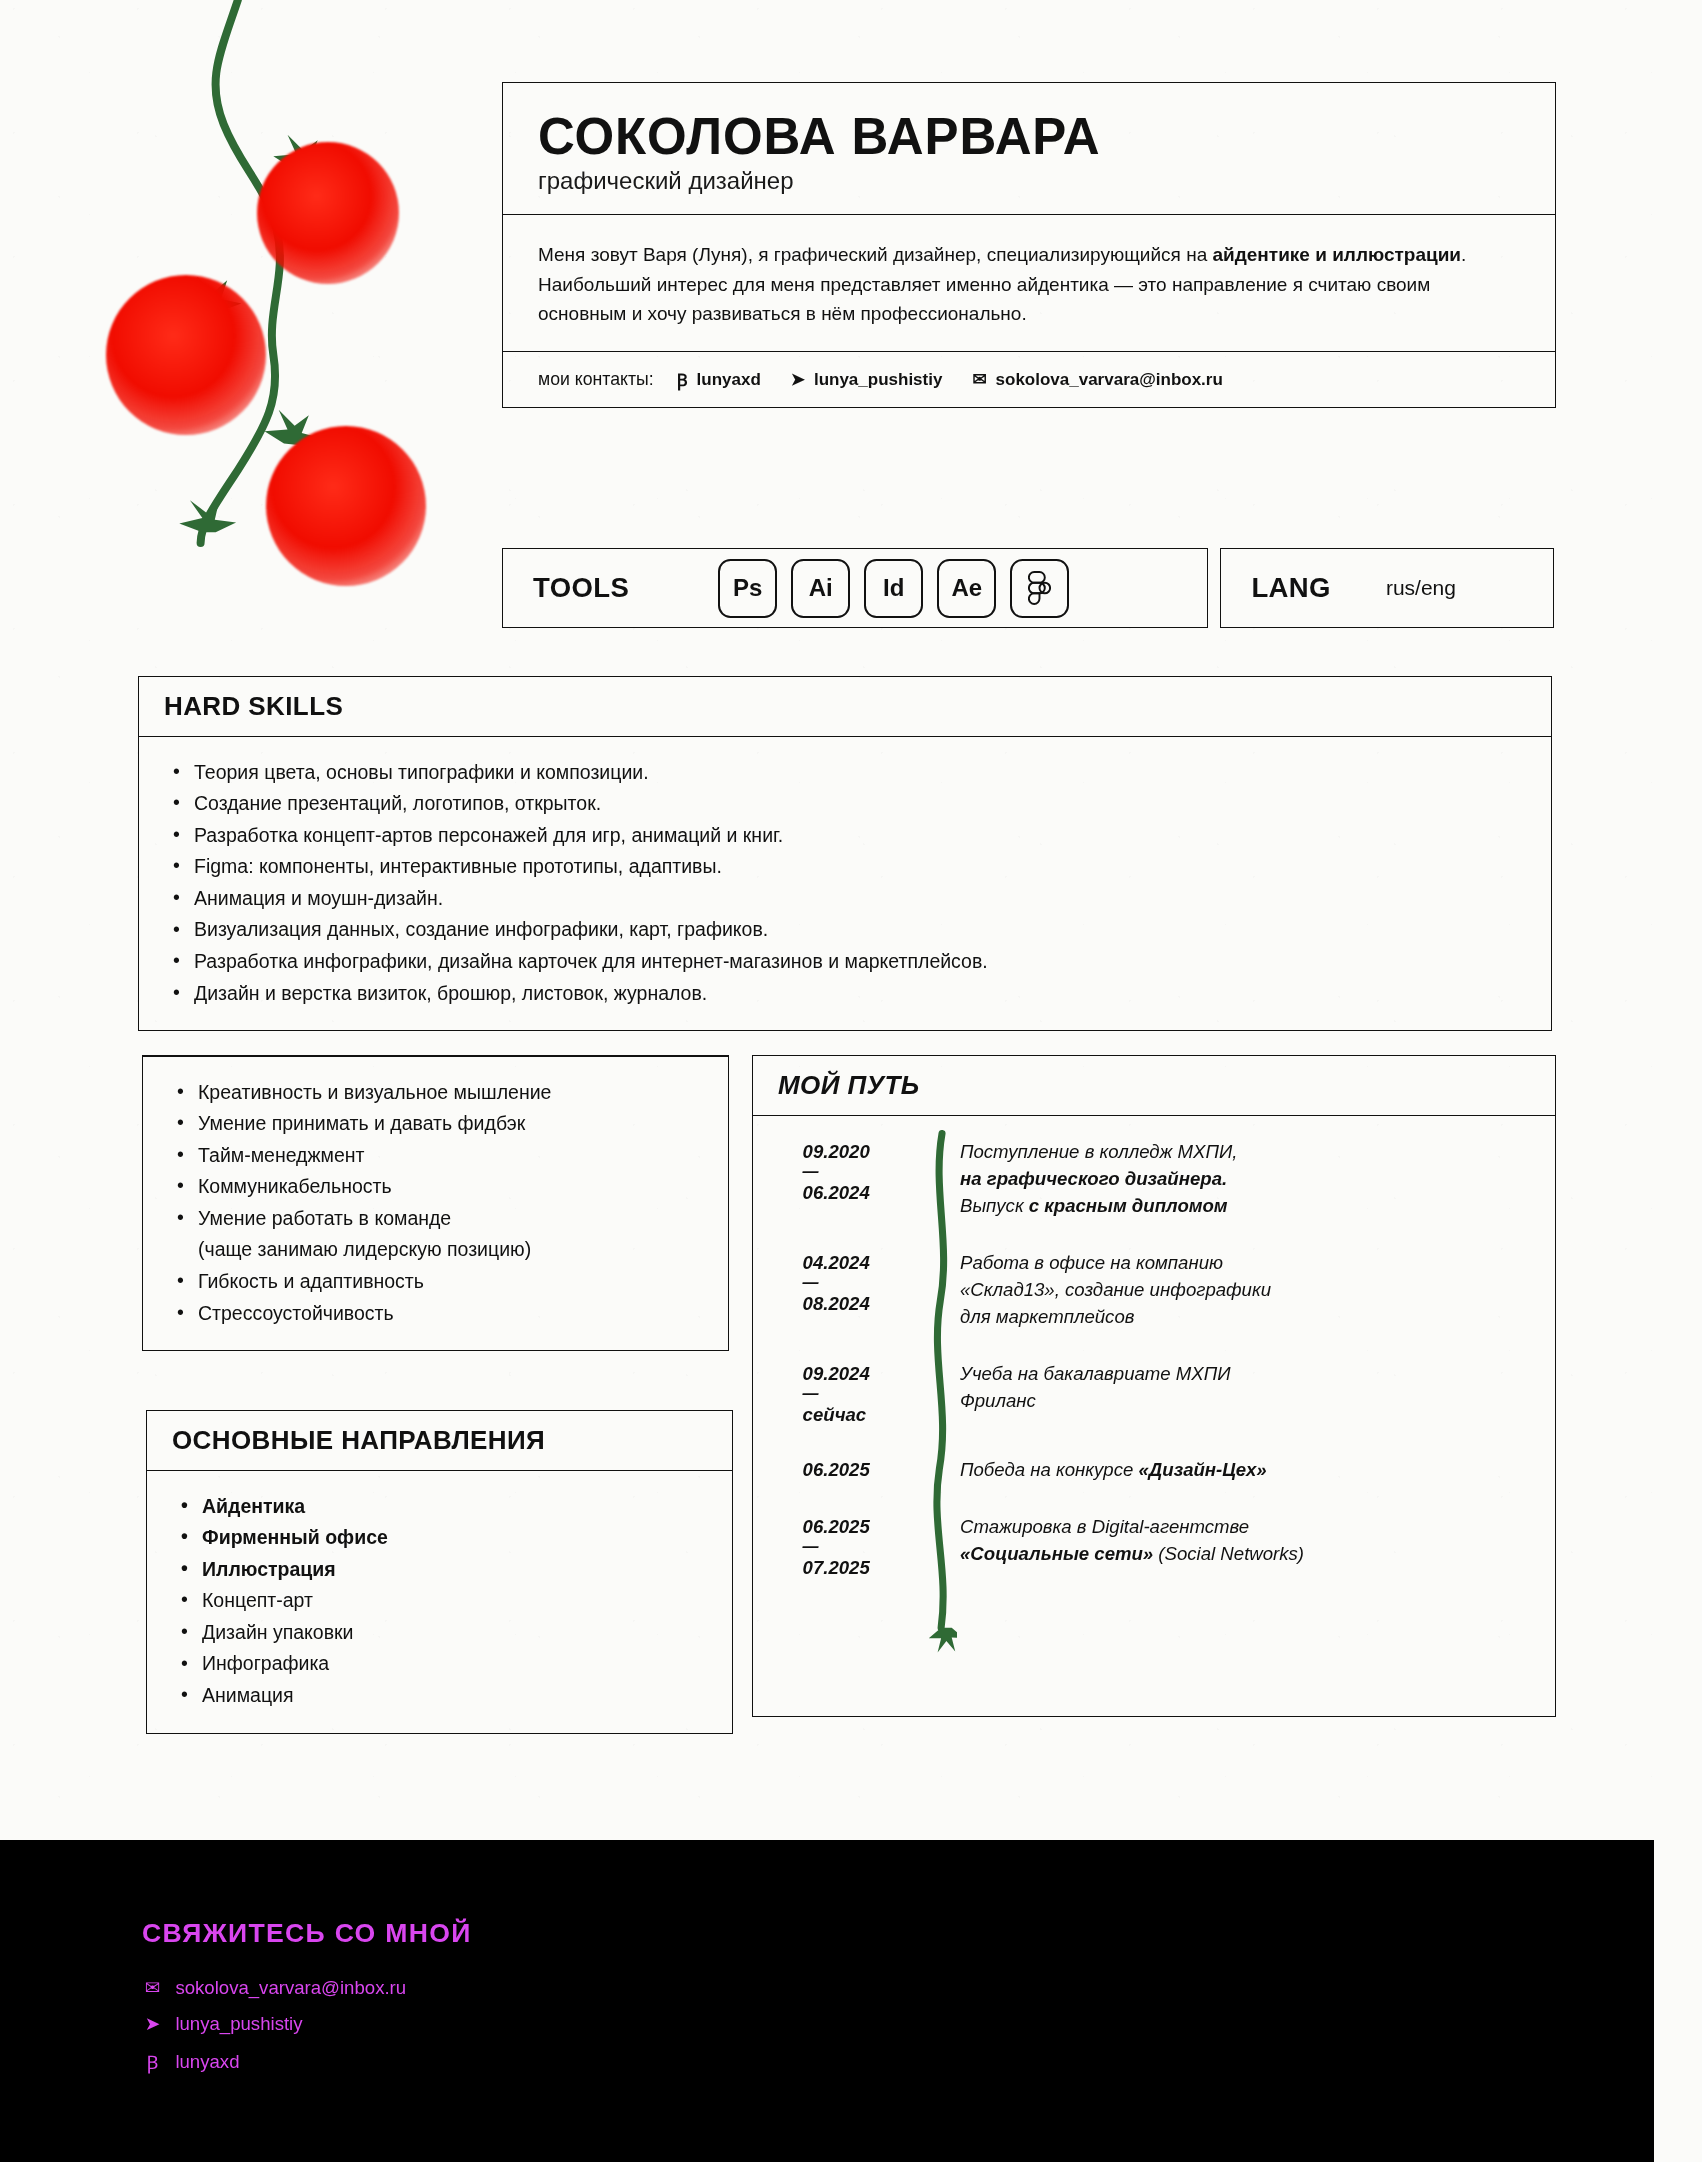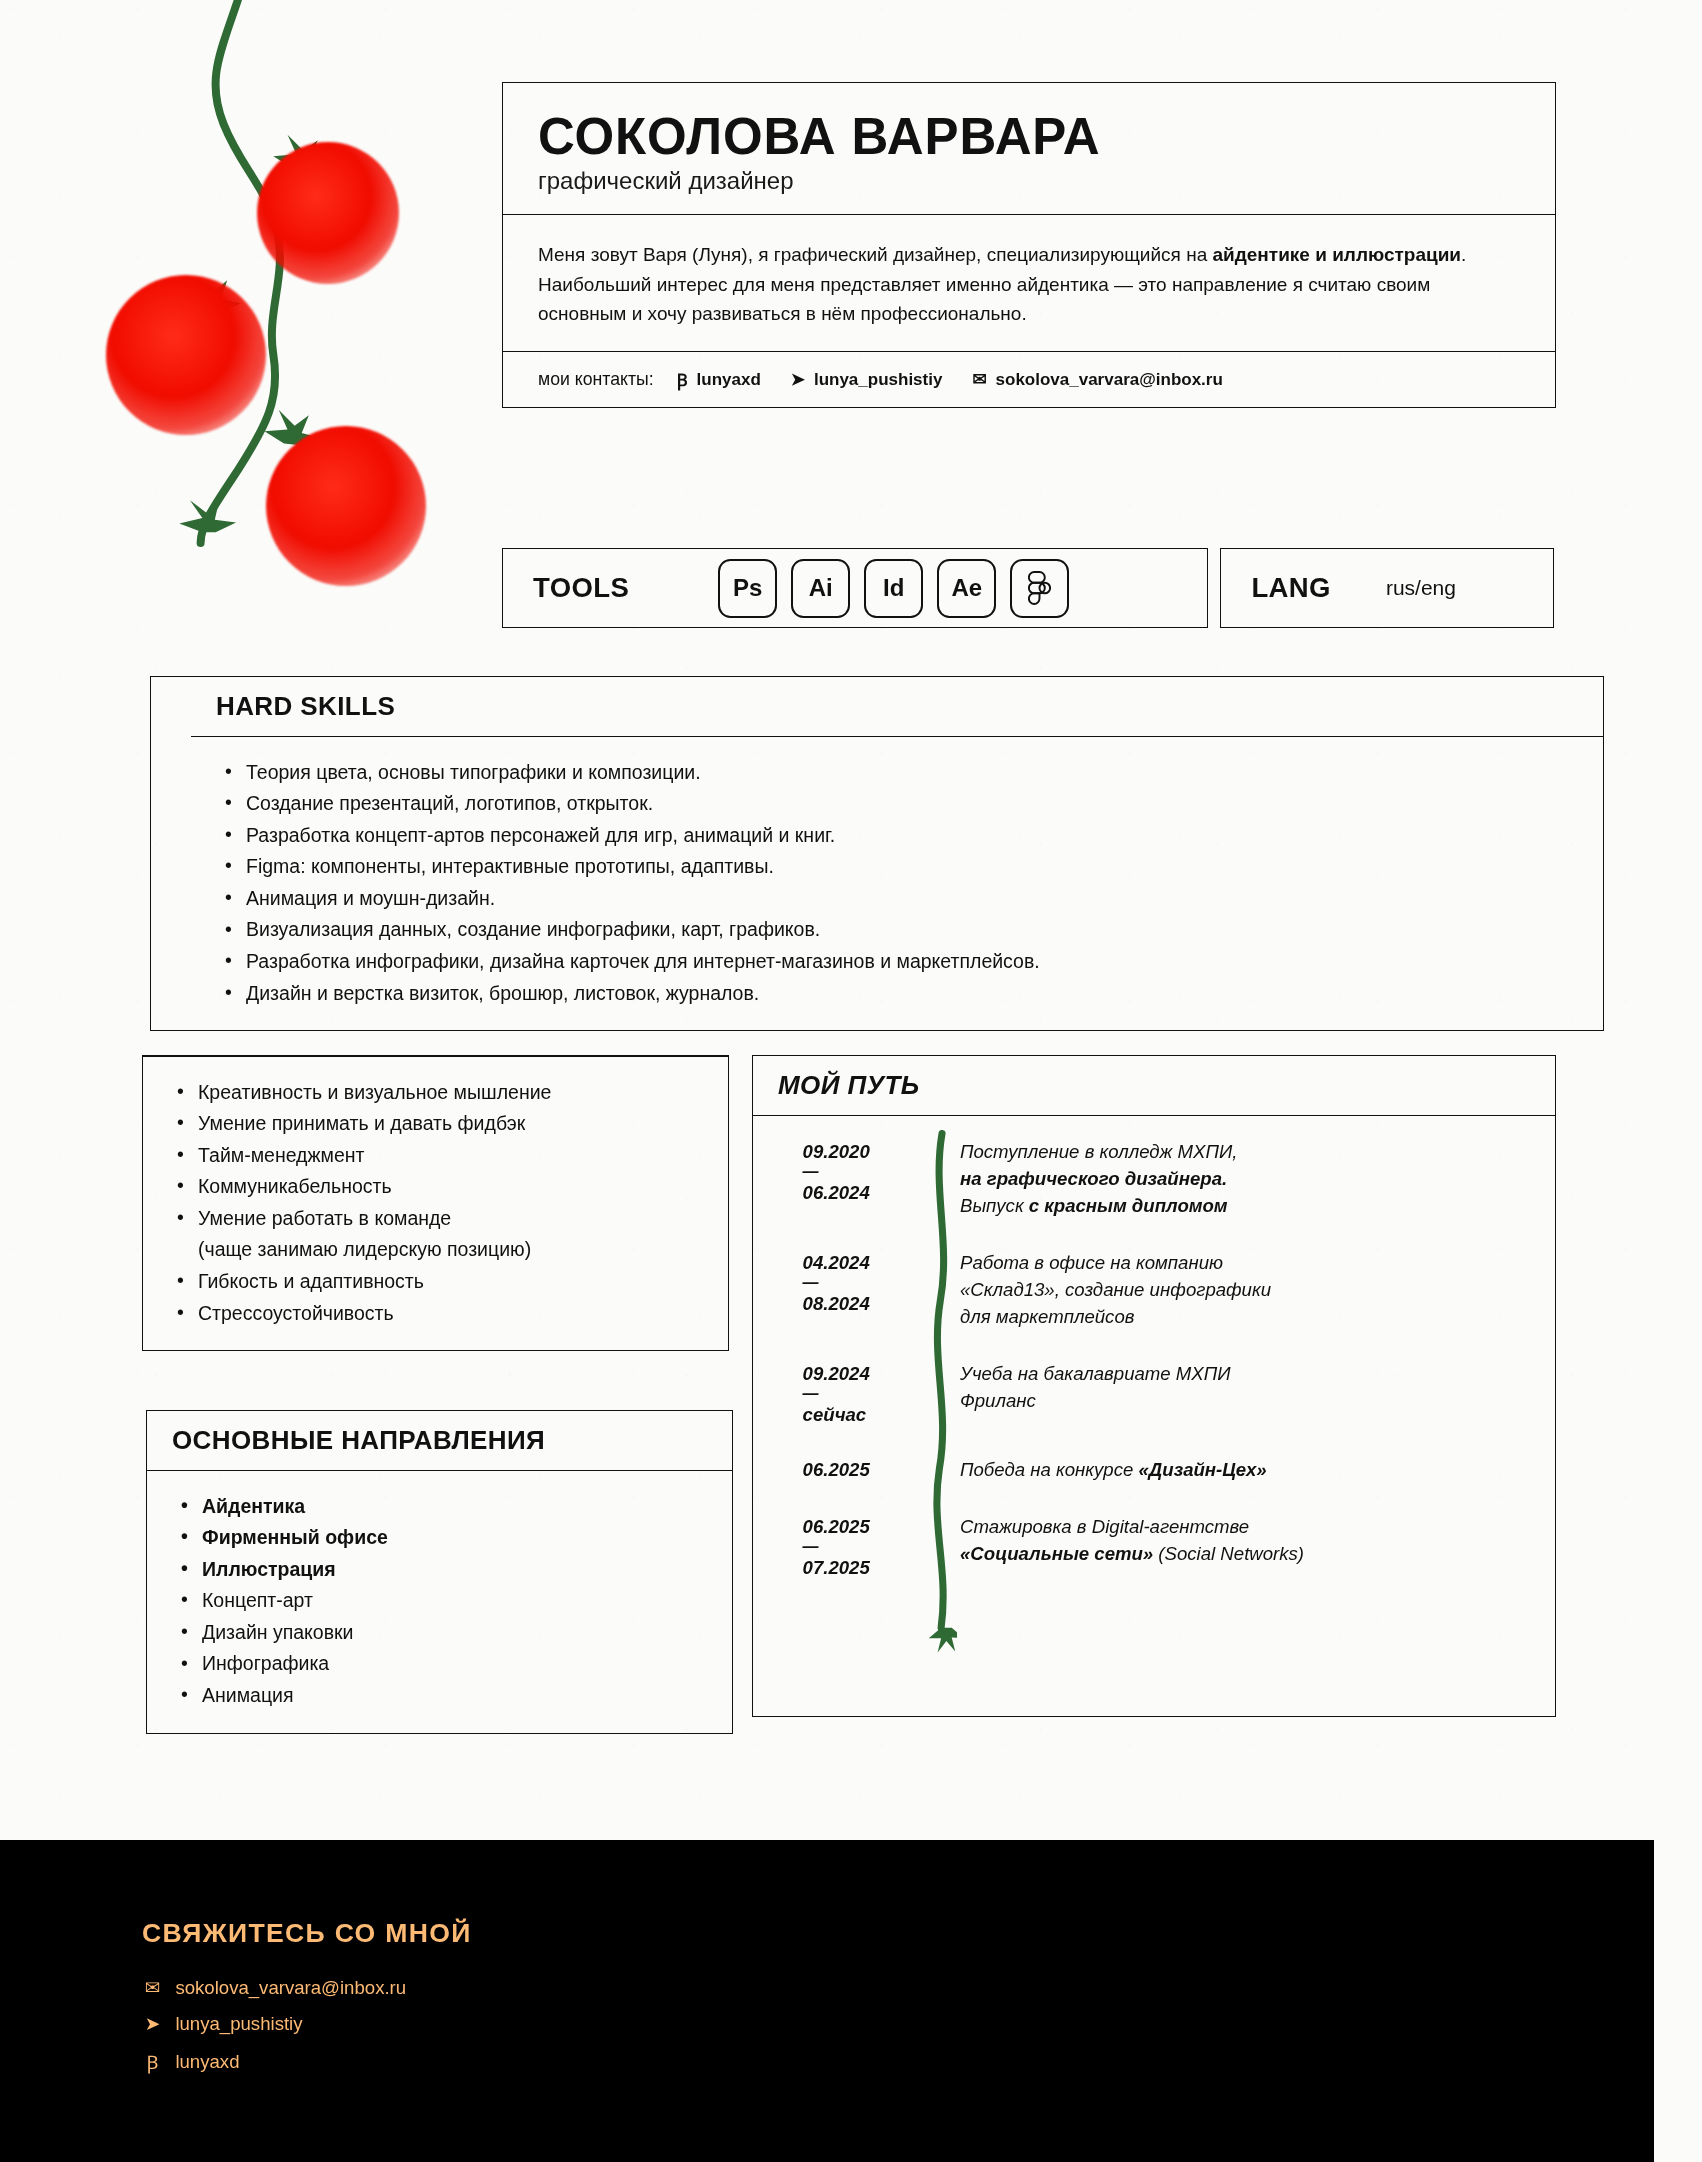--- a/index.html
+++ b/index.html
@@ -53,21 +53,21 @@
   .tools-row{position:absolute;left:502px;top:548px;width:1052px;display:flex;gap:12.4px;}
   .tools-box{flex:0 0 706px;height:80px;display:flex;align-items:center;padding:0 30px;box-sizing:border-box;}
   .tools-title{font-size:27.5px;font-weight:700;letter-spacing:0.4px;}
   .tool-icons{display:flex;gap:14px;margin-left:89px;}
   .tool{width:55px;height:55px;border:2.1px solid #111;border-radius:12.4px;display:flex;align-items:center;justify-content:center;font-size:24px;font-weight:700;}
   .lang-box{flex:1;height:80px;display:flex;align-items:center;padding:0 30px;box-sizing:border-box;}
   .lang-title{font-size:27.5px;font-weight:700;letter-spacing:0.4px;}
   .lang-val{margin-left:55px;font-size:21px;}
 
   
-  .hard-wrap{position:absolute;left:150px;top:676px;width:1412px;padding-left:40px;}
+  .hard-wrap{position:absolute;left:138px;top:676px;width:1412px;}
   .sec-head{padding:14px 25px;font-size:26px;font-weight:700;letter-spacing:0.4px;}
   .sec-body{padding:19.5px 25px 21px 25px;}
   ul.bul{list-style:none;margin:0;padding:0;}
   ul.bul li{position:relative;padding-left:30px;font-size:19.5px;line-height:1.62;}
   ul.bul li:before{content:"•";position:absolute;left:8.9px;top:-0.9px;font-size:19.5px;}
 
   
   .soft-wrap{position:absolute;left:142px;top:1055px;width:585px;}
   .dirs-wrap{position:absolute;left:146px;top:1410px;width:585px;}
   .path-wrap{position:absolute;left:752px;top:1055px;width:802px;font-style:italic;}
@@ -80,21 +80,21 @@
   .tl{position:relative;}
   .tl-row{display:flex;align-items:flex-start;margin-bottom:30px;}
   .tl-dates{width:131px;flex:0 0 131px;padding-left:26.6px;box-sizing:border-box;}
   .tl-date{font-size:18.6px;font-weight:700;line-height:1.35;}
   .tl-dash{font-size:16px;font-weight:700;line-height:.9;margin:0.9px 0 0.9px 0;}
   .tl-text{padding-left:53px;font-size:18.6px;line-height:1.45;}
   .tl-text b{font-weight:700;}
   .vine{position:absolute;left:174px;top:10.6px;height:539px;width:30px;}
 
   
-  .footer{position:absolute;left:0;top:1840px;width:1702px;height:323px;background:#000;color:#fdba74;}
+  .footer{position:absolute;left:0;top:1840px;width:1702px;height:323px;background:#000;color:#d946ef;}
   .footer-inner{padding:78px 0 0 142px;}
   .footer-title{font-size:26.6px;font-weight:700;letter-spacing:1.3px;margin-bottom:28px;text-transform:uppercase;}
   .footer-line{display:flex;align-items:center;gap:12.4px;font-size:18.6px;margin-bottom:14px;}
   .footer-line .ic{width:21px;display:inline-block;text-align:center;}
 </style>
 </head>
 <body>
 
 <div class="page">
 

